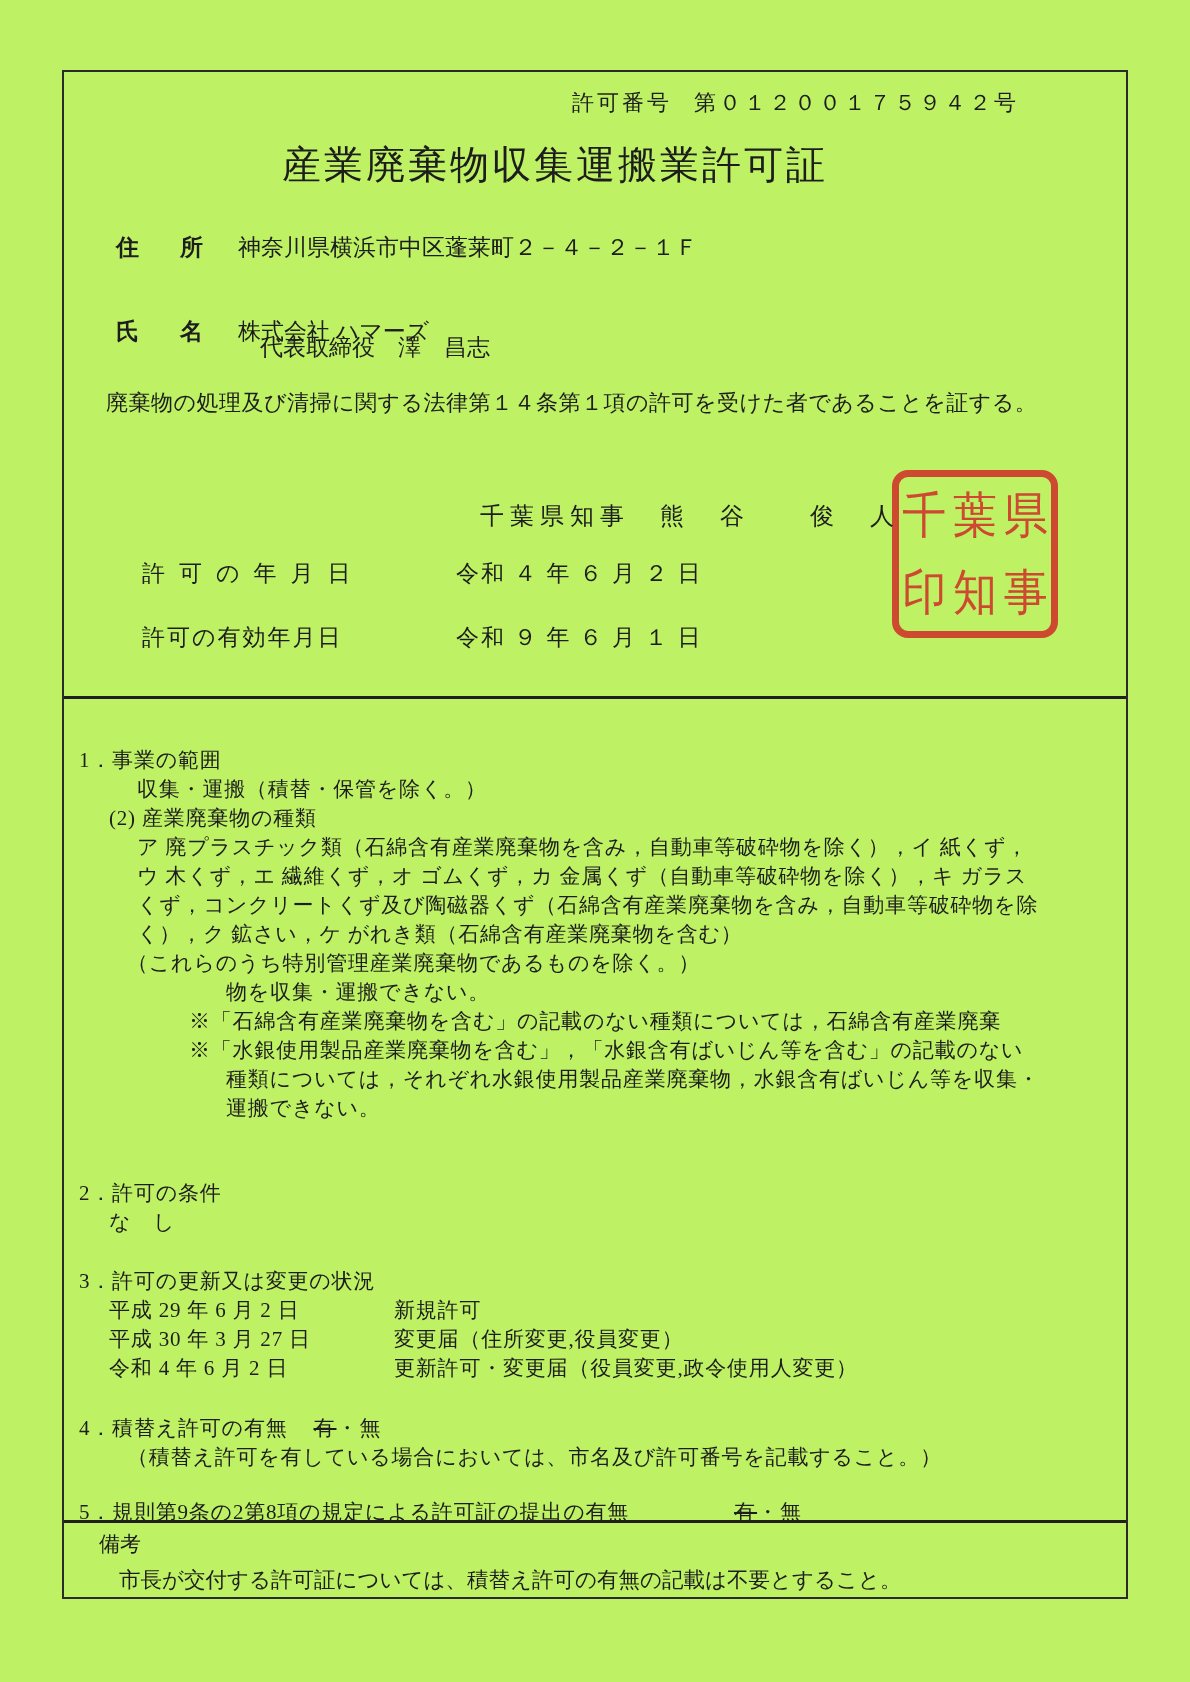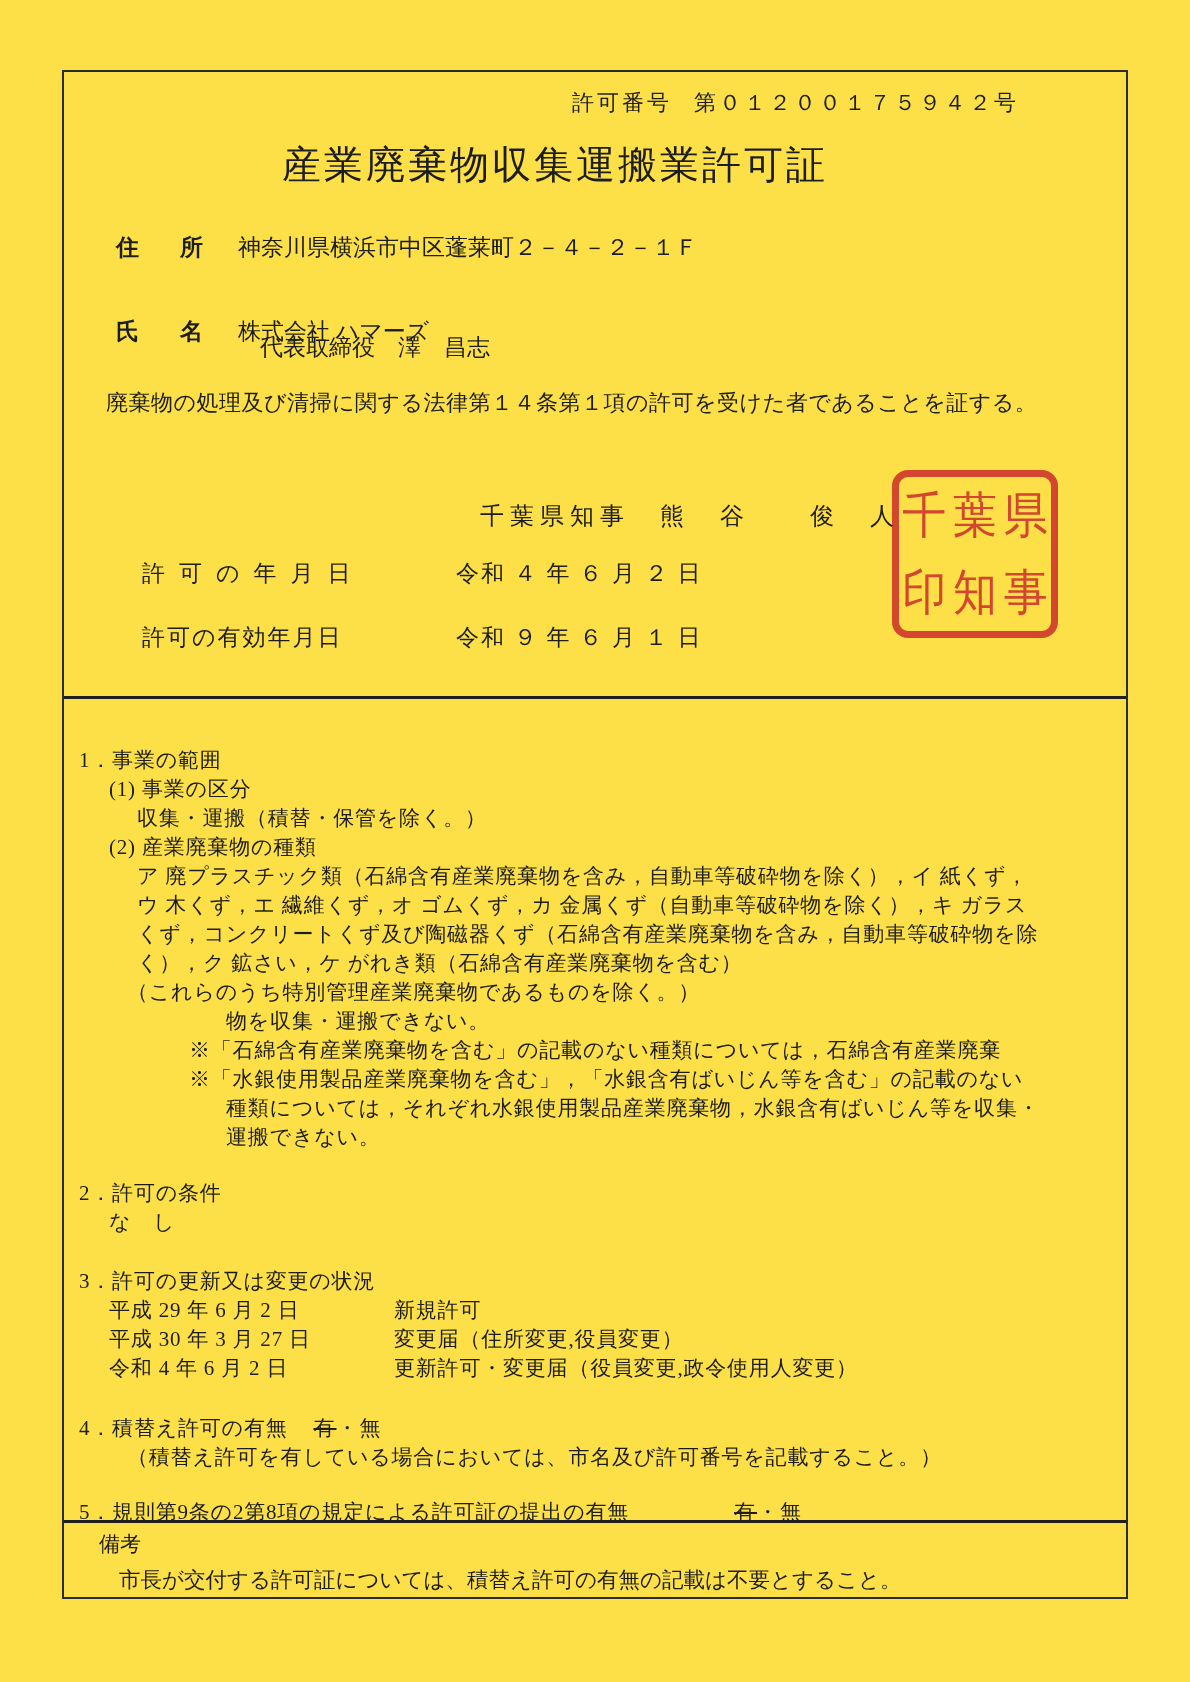--- a/index.html
+++ b/index.html
@@ -1,19 +1,19 @@
 <!DOCTYPE html>
 <html><head>
 <meta charset="utf-8">
 <style>
   html,body{margin:0;padding:0;background:#ffffff;}
   .page{
     position:relative;
     width:1190px;height:1682px;
-    background:#fde047;
+    background:#bef264;
     color:#1d1d1d;
     font-family:"Liberation Serif","DejaVu Serif",serif;
     overflow:hidden;
   }
   .frame{
     position:absolute;left:62px;top:70px;
     width:1062px;height:1525px;
     border:2px solid #2b2b2b;
     background:transparent;
   }
@@ -116,21 +116,20 @@
 
     <div class="abs date-row row-expiry-date">
       <span class="lbl">許可の有効年月日</span>
       <span class="val">令和 ９ 年 ６ 月 １ 日</span>
     </div>
 
     <div class="abs divider divider-1"></div>
 
     <div class="abs body-block sec1">
       <div class="line ind0">1．事業の範囲</div>
-      <div class="line ind1">(1) 事業の区分</div>
       <div class="line ind2">収集・運搬（積替・保管を除く。）</div>
       <div class="line ind1">(2) 産業廃棄物の種類</div>
       <div class="line ind2">ア 廃プラスチック類（石綿含有産業廃棄物を含み，自動車等破砕物を除く），イ 紙くず，</div>
       <div class="line ind2">ウ 木くず，エ 繊維くず，オ ゴムくず，カ 金属くず（自動車等破砕物を除く），キ ガラス</div>
       <div class="line ind2">くず，コンクリートくず及び陶磁器くず（石綿含有産業廃棄物を含み，自動車等破砕物を除</div>
       <div class="line ind2">く），ク 鉱さい，ケ がれき類（石綿含有産業廃棄物を含む）</div>
       <div class="line ind2b">（これらのうち特別管理産業廃棄物であるものを除く。）</div>
       <div class="line ind4">物を収集・運搬できない。</div>
       <div class="line ind3">※「石綿含有産業廃棄物を含む」の記載のない種類については，石綿含有産業廃棄</div>
       <div class="line ind3">※「水銀使用製品産業廃棄物を含む」，「水銀含有ばいじん等を含む」の記載のない</div>

